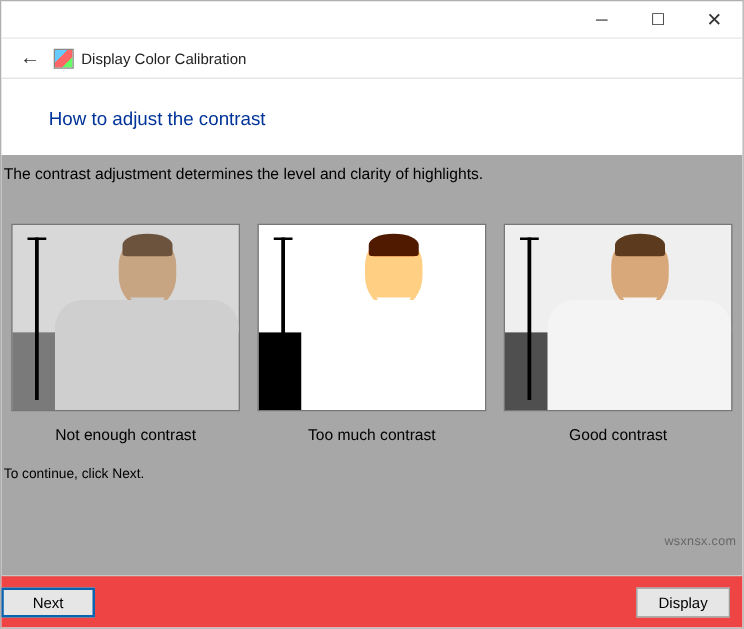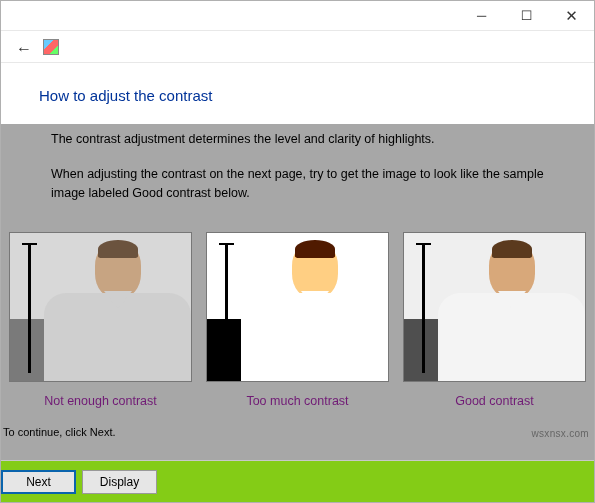--- a/index.html
+++ b/index.html
@@ -65,21 +65,20 @@
     .page-title {
       color:#003399;
       font-size: 15px;
       font-weight:400;
     }
     .desc {
       padding: 6px 28px 14px 2px;
       color:#000;
       font-size:12.5px;
       line-height:1.5;
-      margin-left:48px;
     }
     .desc p { margin-bottom: 16px; }
     .samples {
       display:flex;
       gap:14px;
       padding: 0 8px;
     }
     .sample {
       flex:1;
       display:flex; flex-direction:column; align-items:center;
@@ -119,28 +118,28 @@
     
     .c-low .bg-top{background:#d8d8d8;} .c-low .bg-bot{background:#7a7a7a;}
     .c-low .torso{background:#cfcfcf;} .c-low .collar{border-top:18px solid #cfcfcf;}
     .c-low .head{filter:contrast(0.7) brightness(1.05);} 
     .c-good .bg-top{background:#efefef;} .c-good .bg-bot{background:#4f4f4f;}
     .c-good .torso{background:#f4f4f4;} .c-good .collar{border-top:18px solid #f4f4f4;}
     .c-high .bg-top{background:#fff;} .c-high .bg-bot{background:#000;}
     .c-high .torso{background:#fff;} .c-high .collar{border-top:18px solid #fff;}
     .c-high .head{filter:contrast(1.5) brightness(1.1);}
     .sample-label {
-      text-align:center; font-size:12.5px; color:#701a75; margin-top:12px;
+      text-align:center; font-size:12.5px; color:#000000; margin-top:12px;
     }
     .continue-hint { padding: 18px 0 0 2px; font-size:11px; color:#000;}
     .footer {
       height:42px;
-      background:#84cc16;
+      background:#ef4444;
       border-top:1px solid #c8c8c8;
-      display:flex; align-items:center; justify-content:flex-start; padding-right:10px; gap:6px;
+      display:flex; align-items:center; justify-content:space-between; padding-right:10px; gap:6px;
     }
     .btn {
       min-width:75px; height:24px;
       border:1px solid #999;
       background:#e6e6e6;
       font-size:12px;
       display:flex; align-items:center; justify-content:center;
       padding:0 12px;
     }
     .btn.primary { border:2px solid #0a64ad; background:#e6e6e6;}
@@ -155,29 +154,29 @@
   <div class="titlebar-controls">
     <div class="titlebar-btn">─</div>
     <div class="titlebar-btn">☐</div>
     <div class="titlebar-btn close">✕</div>
   </div>
 </div>
 
 <div class="header">
   <div class="back-arrow">←</div>
   <div class="app-icon"></div>
+  <div class="app-title">Display Color Calibration</div>
 </div>
 
 <div class="content">
   <div class="content-head">
     <div class="page-title">How to adjust the contrast</div>
   </div>
   <div class="desc">
     <p>The contrast adjustment determines the level and clarity of highlights.</p>
-    <p>When adjusting the contrast on the next page, try to get the image to look like the sample image labeled Good contrast below.</p>
   </div>
 
   <div class="samples">
     <div class="sample">
       <div class="thumb c-low">
         <div class="bg-top"></div>
           <div class="bg-bot"></div>
           <div class="pole"></div>
         <div class="person">
             <div class="head">

